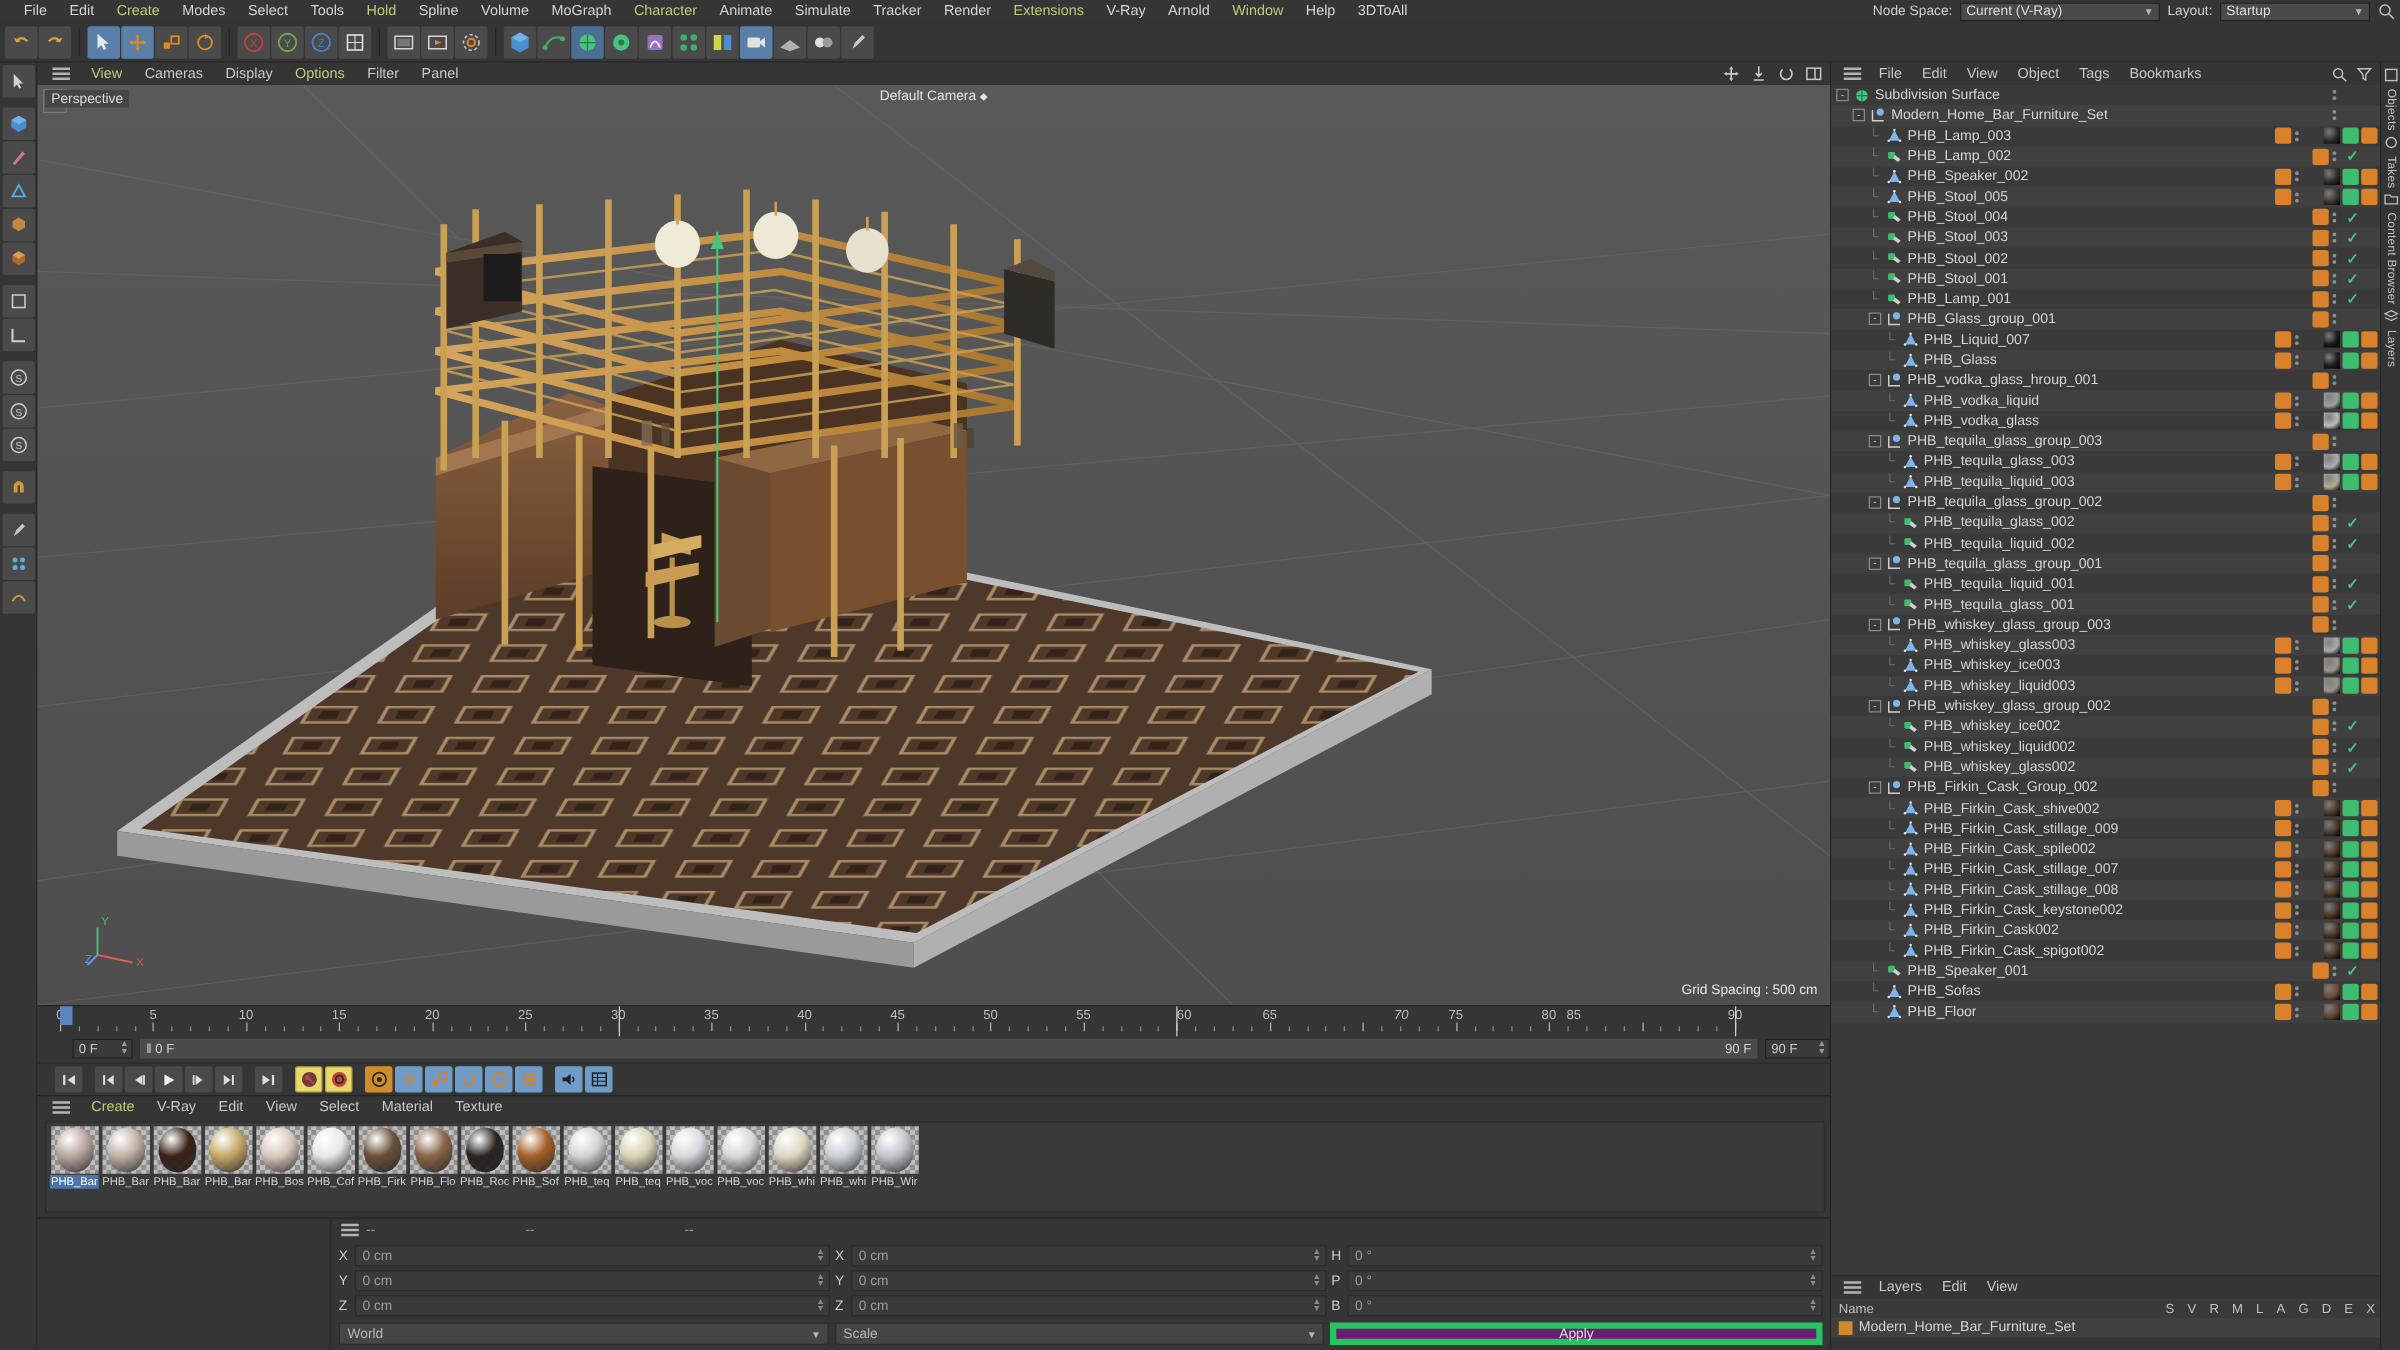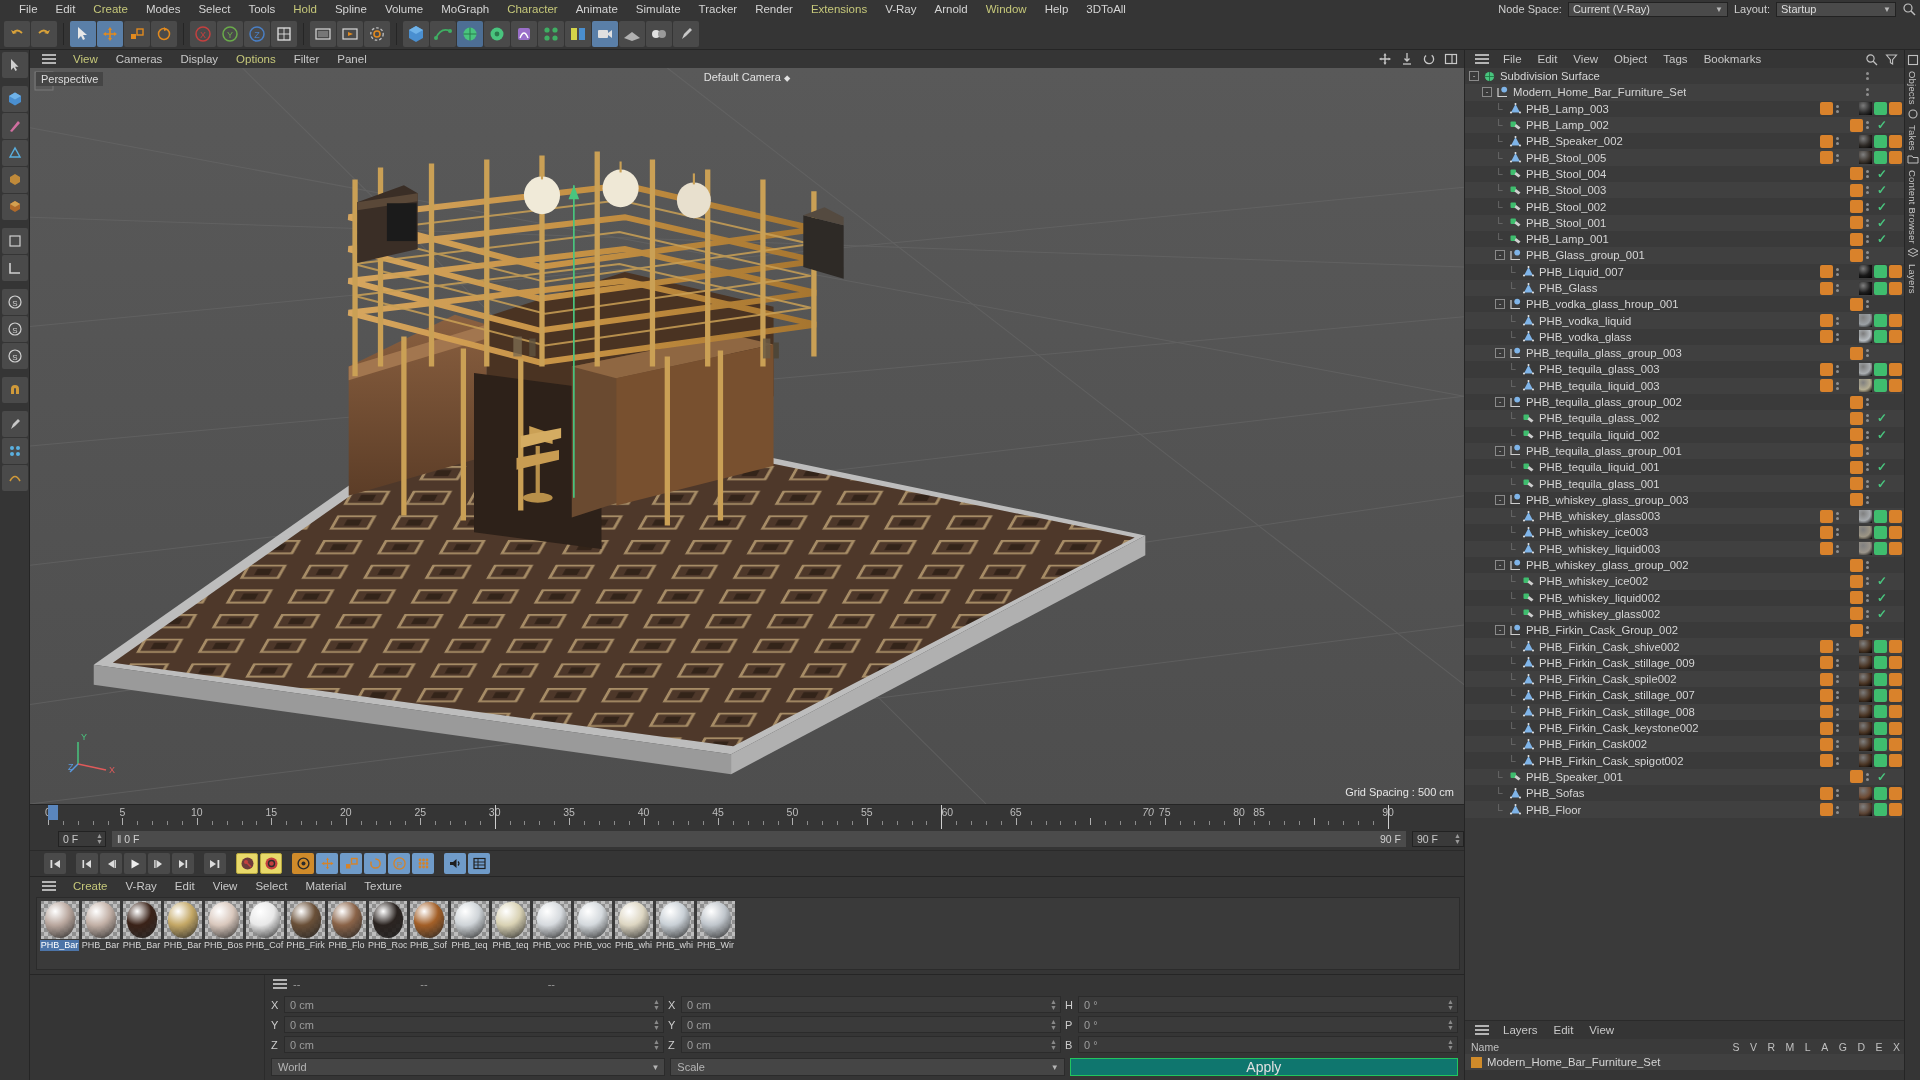--- a/index.html
+++ b/index.html
@@ -133,21 +133,21 @@
   .cp-bar .ham { position:absolute; left:8px; top:4px;}
   .cp-grid { flex:1 1 auto; padding:3px 6px 0 6px; }
   .cp-rowline { display:flex; gap:4px; margin-bottom:3px; align-items:center;}
   .cp-cell { display:flex; align-items:center; gap:3px; flex:1 1 0;}
   .cp-lab { width:10px; font-size:11px; color:#cdcdcd; text-align:left;}
   .cp-in { flex:1 1 auto; height:17px; background:#3a3a3a; border:1px solid #2b2b2b; display:flex; align-items:center; padding-left:5px; font-size:11px; color:#9d9d9d; position:relative;}
   .cp-in .spin { position:absolute; right:3px; color:#8a8a8a; font-size:7px; line-height:6px;}
   .cp-foot { display:flex; gap:5px; padding:2px 6px 4px 6px;}
   .cp-sel { height:18px; background:#454545; border:1px solid #2b2b2b; flex:1 1 0; display:flex; align-items:center; padding-left:6px; font-size:11px; color:#b5b5b5; position:relative;}
   .cp-sel .chev { position:absolute; right:5px; font-size:8px;}
-  .cp-apply { height:18px; background:#0f766e; border:1px solid #22c55e; flex:1 1 0; display:flex; align-items:center; justify-content:center; font-size:14px; color:#e0e0e0;}
+  .cp-apply { height:18px; background:#701a75; border:5px solid #22c55e; flex:1 1 0; display:flex; align-items:center; justify-content:center; font-size:11px; color:#e0e0e0;}
 
   
   .status { flex:0 0 20px; background:#2b2b2b; display:flex; align-items:center; padding-left:30px; font-size:11px; color:#c6c6c6; position:relative; border-top:1px solid #1f1f1f;}
   .status .ham { position:absolute; left:8px; top:4px;}
 
   
   .farright { width:16px; flex:0 0 16px; background:#353535; border-left:1px solid #252525; display:flex; flex-direction:column; align-items:center; padding-top:4px; gap:3px;}
   .fr-txt { writing-mode:vertical-rl; font-size:9.5px; color:#c4c4c4; letter-spacing:0.2px; margin-top:2px;}
 
   .ham-i { width:14px; height:10px; display:flex; flex-direction:column; justify-content:space-between;}
@@ -656,21 +656,21 @@
             <div class="tl-num" style="left: 670px;">45</div>
             <div class="tl-tick major" style="left: 670px;"></div>
             <div class="tl-num" style="left: 744.444px;">50</div>
             <div class="tl-tick major" style="left: 744.444px;"></div>
             <div class="tl-num" style="left: 818.889px;">55</div>
             <div class="tl-tick major" style="left: 818.889px;"></div>
             <div class="tl-num" style="left: 893.333px; padding-left: 12px;">60</div>
             <div class="tl-tick major" style="left: 893.333px;"></div>
             <div class="tl-num" style="left: 967.778px;">65</div>
             <div class="tl-tick major" style="left: 967.778px;"></div>
-            <div class="tl-num" style="left: 1100px; font-style: italic;">70</div>
+            <div class="tl-num" style="left: 1073px; font-style: italic;">70</div>
             <div class="tl-tick major" style="left: 1042.22px;"></div>
             <div class="tl-num" style="left: 1116.67px;">75</div>
             <div class="tl-tick major" style="left: 1116.67px;"></div>
             <div class="tl-num" style="left: 1191.11px;">80</div>
             <div class="tl-tick major" style="left: 1191.11px;"></div>
             <div class="tl-num" style="left: 1211px;">85</div>
             <div class="tl-tick major" style="left: 1265.56px;"></div>
             <div class="tl-num" style="left: 1340px;">90</div>
             <div class="tl-tick major" style="left: 1340px;"></div>
             <div class="tl-tick" style="left: 14.8889px;"></div>

